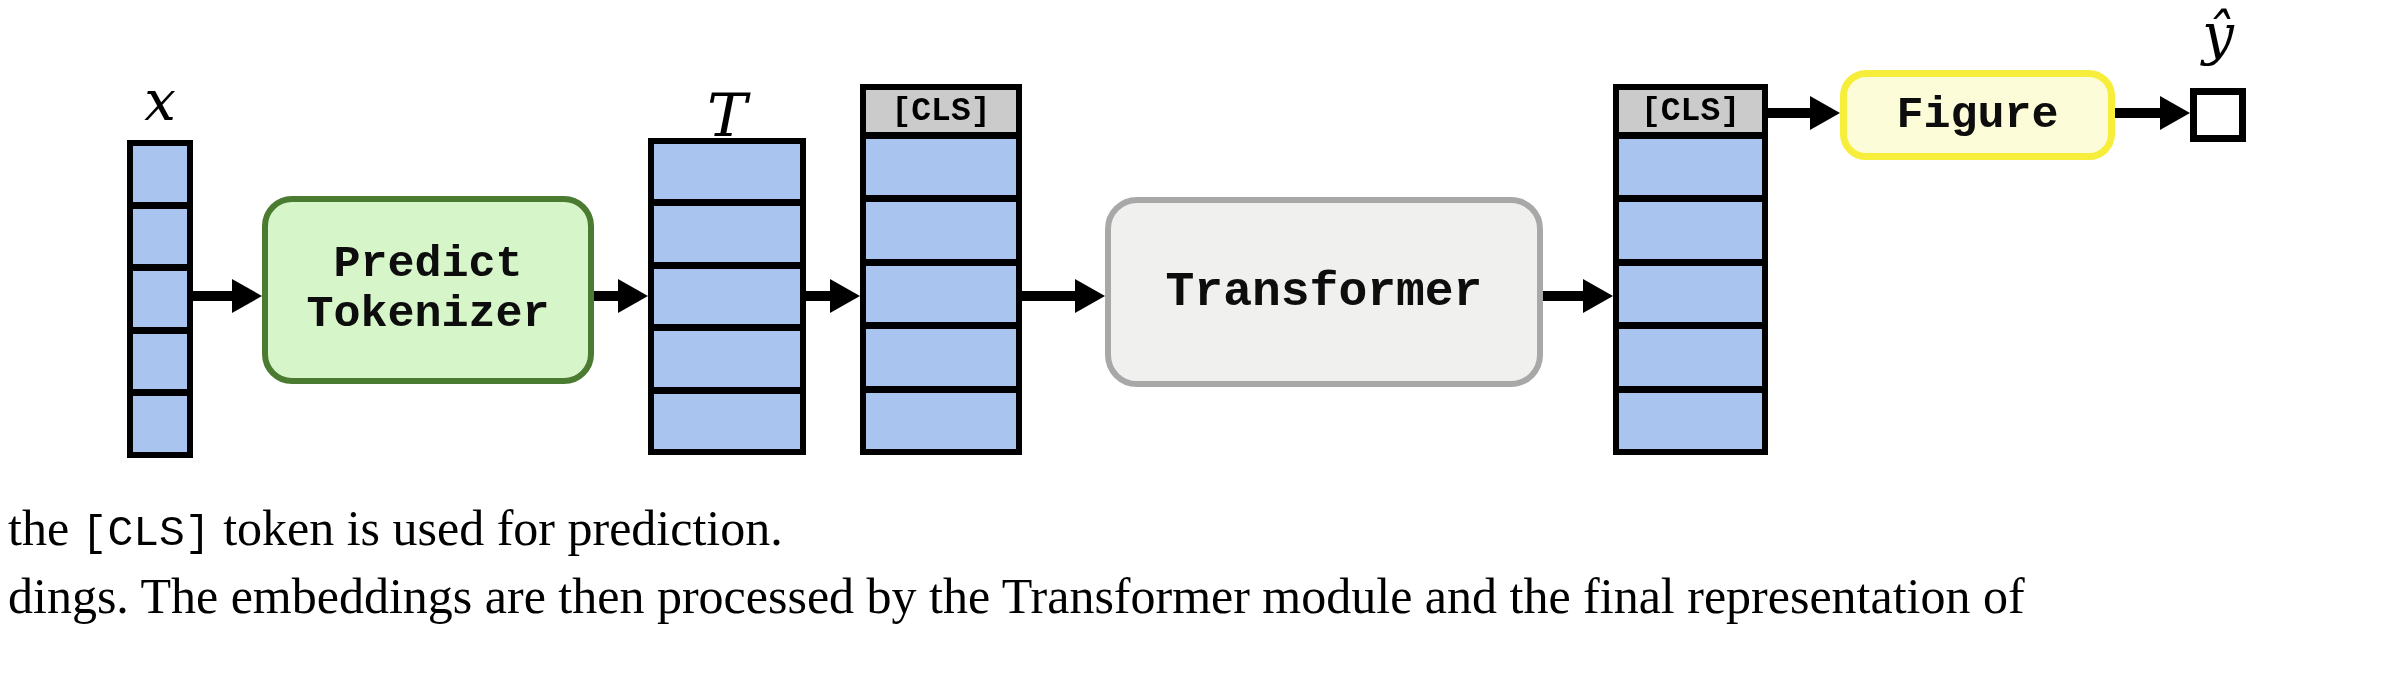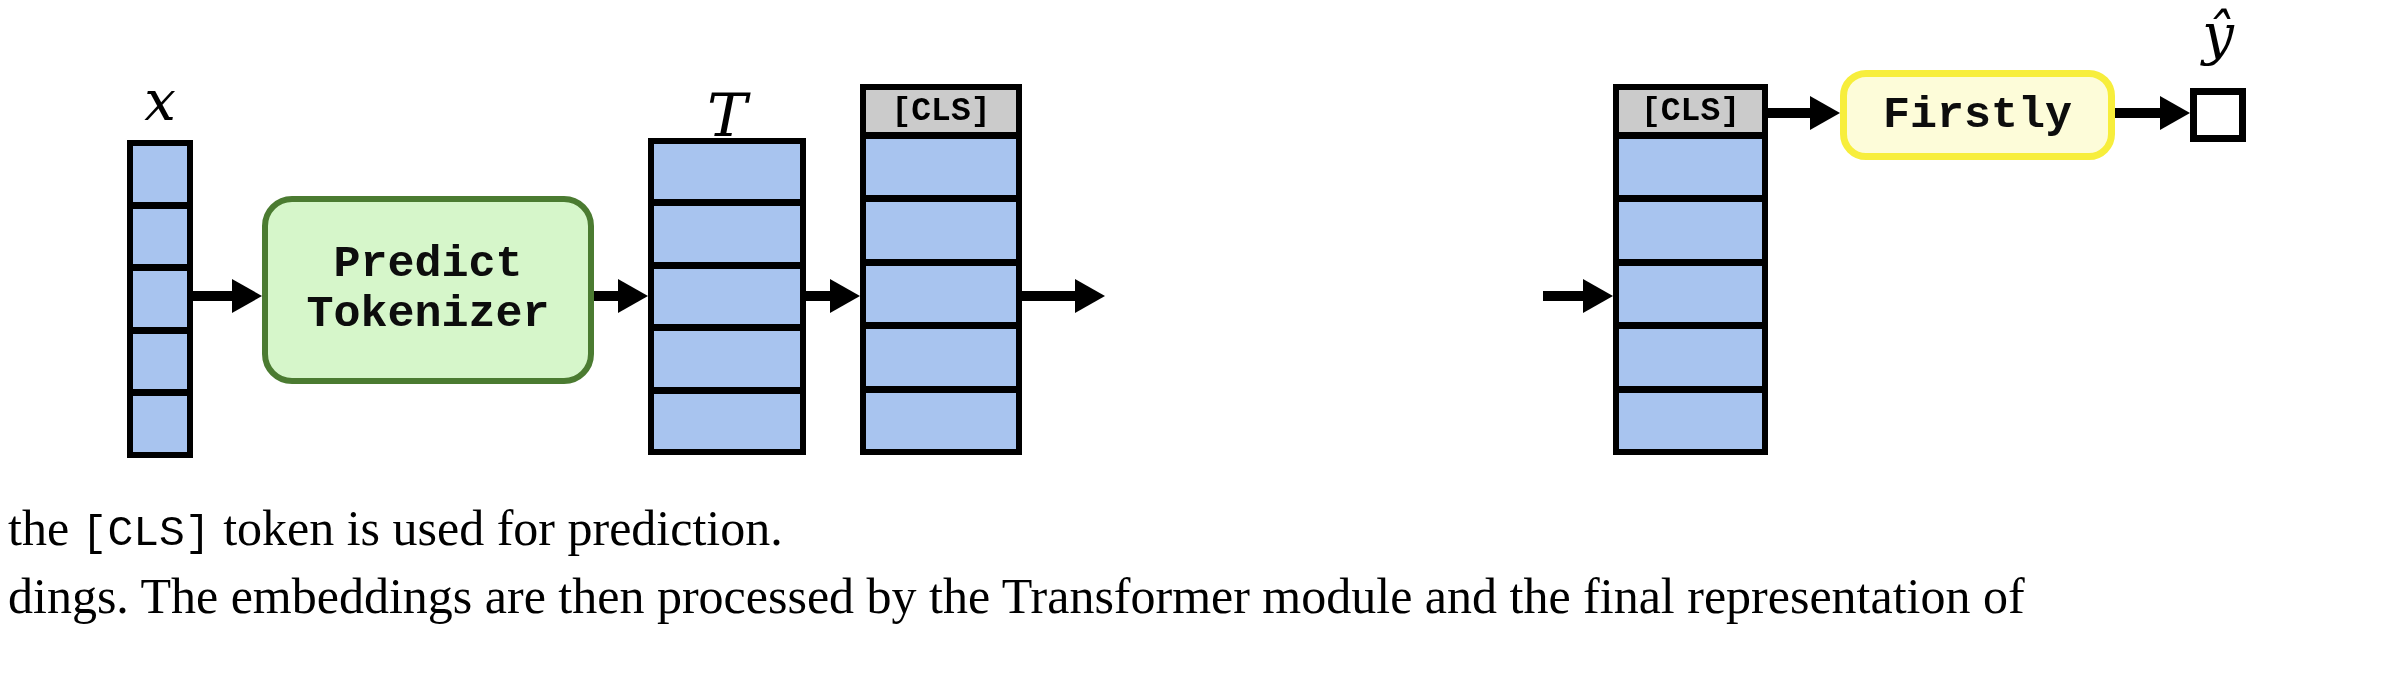--- a/index.html
+++ b/index.html
@@ -182,20 +182,23 @@
     <div class="cell"></div>
     <div class="cell"></div>
     <div class="cell"></div>
   </div>
 
   <div class="arrow" style="left:1022px; top:279px; width:83px;">
     <div class="shaft"></div>
     <div class="head"></div>
   </div>
 
+  <div class="module" id="transformer-box">
+    <div>Transformer</div>
+  </div>
 
   <div class="arrow" style="left:1543px; top:279px; width:70px;">
     <div class="shaft"></div>
     <div class="head"></div>
   </div>
 
 
   <div class="token-col" style="left:1613px; top:84px; width:155px; height:371px;">
     <div class="cell-cls">
       <span>[CLS]</span>
@@ -206,21 +209,21 @@
     <div class="cell"></div>
     <div class="cell"></div>
   </div>
 
   <div class="arrow" style="left:1768px; top:96px; width:72px;">
     <div class="shaft"></div>
     <div class="head"></div>
   </div>
 
   <div class="module" id="predict-box">
-    <div>Firstly</div>
+    <div>Figure</div>
   </div>
 
   <div class="arrow" style="left:2115px; top:96px; width:75px;">
     <div class="shaft"></div>
     <div class="head"></div>
   </div>
 
   <div class="math-label" style="left:2160px; top:4px; width:116px;">
     <span>ŷ</span>
   </div>

